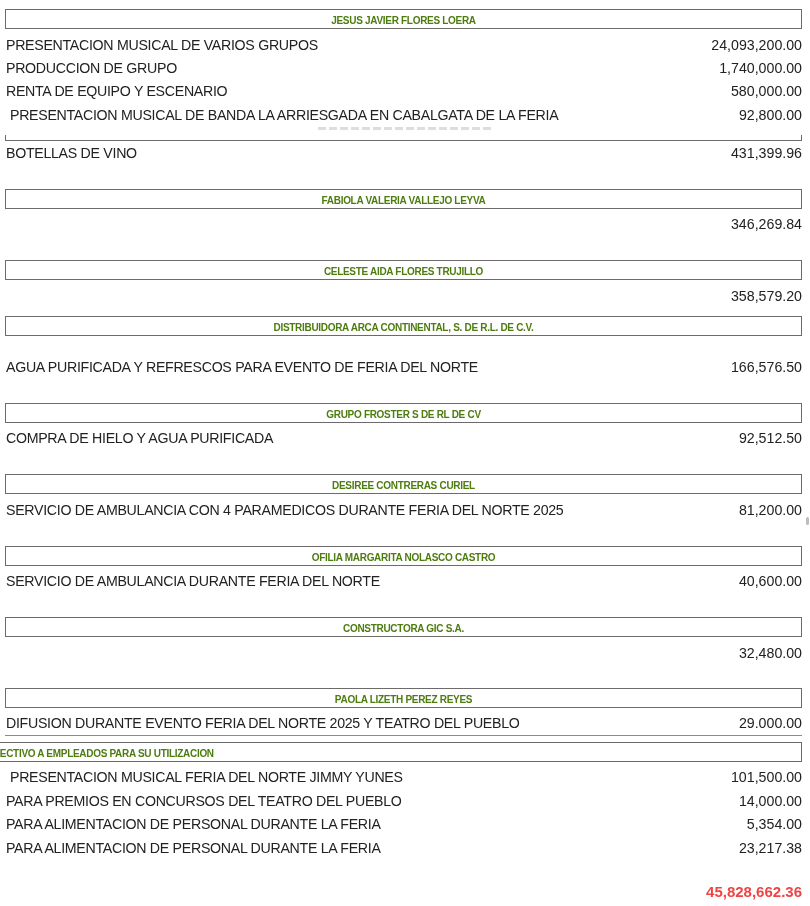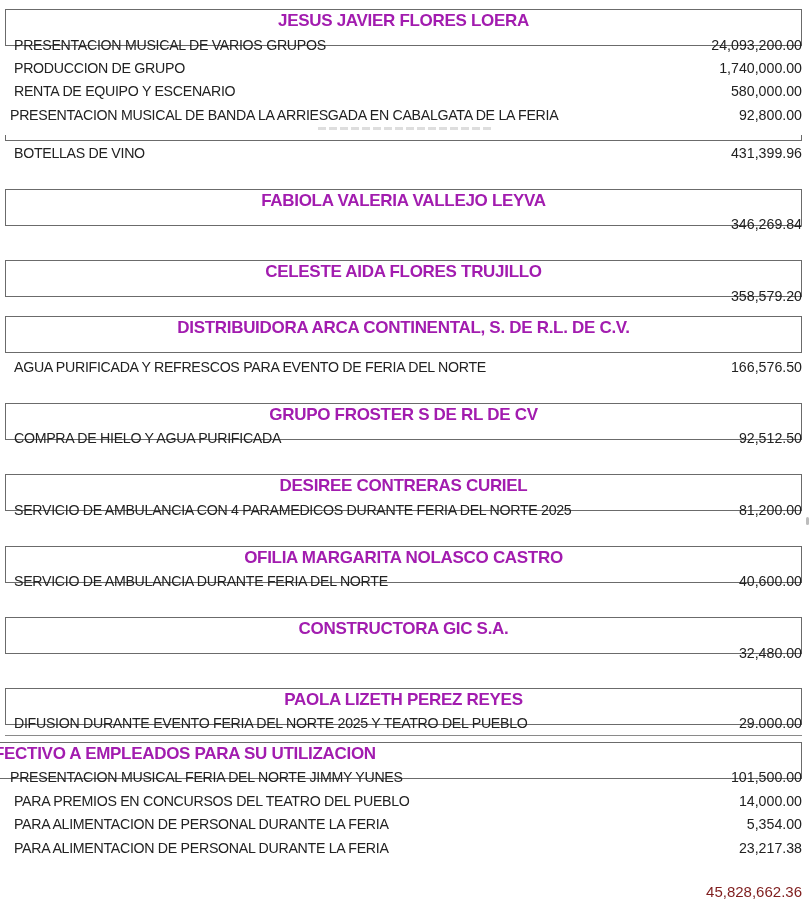--- a/index.html
+++ b/index.html
@@ -2,46 +2,46 @@
 <html><head>
   <meta charset="utf-8">
   <style>
     html, body { margin: 0; padding: 0; background: #ffffff; }
     body {
       width: 810px; height: 906px; position: relative; overflow: hidden;
       font-family: "Liberation Sans", "DejaVu Sans", sans-serif;
       color: #222222;
     }
     .hdr {
-      position: absolute; left: 5px; width: 797px; height: 37px;
+      position: absolute; left: 5px; width: 797px; height: 20px;
       border: 1px solid #6b6b6b; box-sizing: border-box;
-      text-align: center; font-size: 17px; font-weight: bold; line-height: 21px;
-      letter-spacing: -0.3px; color: #a21caf; background: #fff;
+      text-align: center; font-size: 10px; font-weight: bold; line-height: 21px;
+      letter-spacing: -0.3px; color: #4d7c0f; background: #fff;
     }
     .hdr.left { text-align: left; left: -6px; width: 808px; border-left: none; padding-left: 0; font-weight: bold; }
     .row {
       position: absolute; left: 6px; width: 796px; height: 20px;
       font-size: 14.2px; line-height: 20px; letter-spacing: -0.3px;
     }
-    .row .desc { position: absolute; left: 8px; top: 0; white-space: nowrap; }
+    .row .desc { position: absolute; left: 0; top: 0; white-space: nowrap; }
     .row .amt { position: absolute; right: 0; top: 0; white-space: nowrap; letter-spacing: 0; }
     .row.indent .desc { left: 4px; }
     .underline {
       position: absolute; left: 5px; width: 797px; height: 6px;
       border: 1px solid #6b6b6b; border-top: none; box-sizing: border-box;
     }
     .faint {
       position: absolute; left: 318px; top: 127px; width: 175px; height: 3px;
       background: repeating-linear-gradient(90deg, #cfcfcf 0 8px, transparent 8px 11px);
       opacity: 0.7;
     }
     .hline { position: absolute; left: 5px; width: 797px; height: 1px; background: #8a8a8a; }
     .total {
-      position: absolute; right: 8px; top: 883px; font-size: 15px; font-weight: normal;
-      letter-spacing: 0; color: #7f1d1d;
+      position: absolute; right: 8px; top: 883px; font-size: 15px; font-weight: bold;
+      letter-spacing: 0; color: #ef4444;
     }
     .edge-mark { position: absolute; left: 806px; top: 517px; width: 3px; height: 8px; background: #bdbdbd; border-radius: 2px; }
   </style>
 </head>
 <body>
 
 <div class="hdr" style="top:9px">JESUS JAVIER FLORES LOERA</div>
 <div class="row" style="top:35px">
   <span class="desc">PRESENTACION MUSICAL DE VARIOS GRUPOS</span>
   <span class="amt">24,093,200.00</span>

